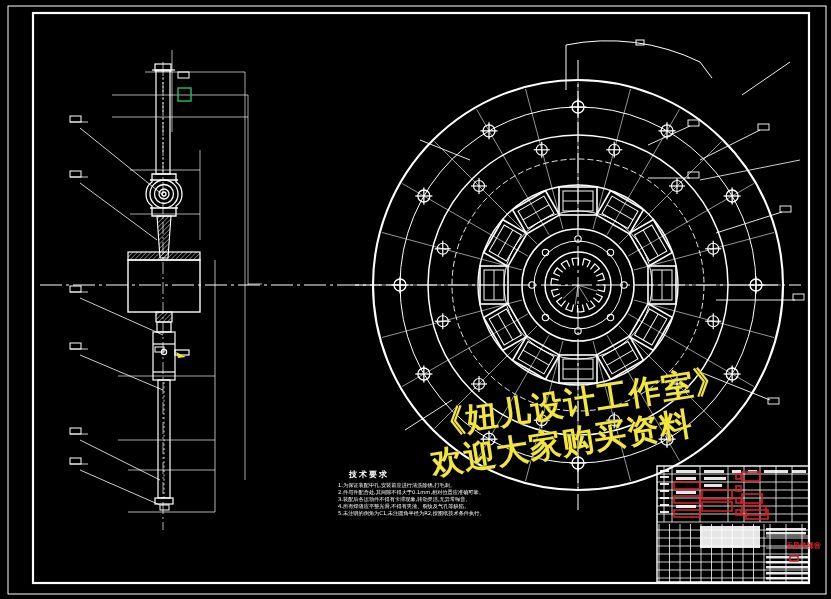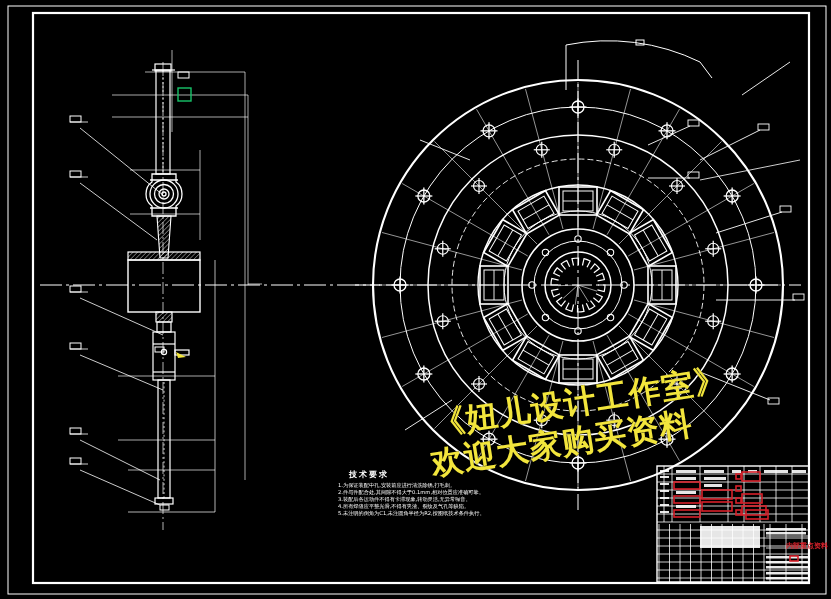--- a/index.html
+++ b/index.html
@@ -515,14 +515,14 @@
   <div class="tr-title">技术要求</div>
   <div class="tr-line" style="left:338px;top:483px;">1.为保证装配中孔,安装前应进行清洗除锈,打毛刺。</div>
   <div class="tr-line" style="left:338px;top:490px;">2.件与件配合处,其间隙不得大于0.1mm,相对位置应准确可靠。</div>
   <div class="tr-line" style="left:338px;top:497px;">3.装配后各运动件不得有卡滞现象,转动灵活,无异常噪音。</div>
   <div class="tr-line" style="left:338px;top:504px;">4.所有焊缝应平整光滑,不得有夹渣、裂纹及气孔等缺陷。</div>
   <div class="tr-line" style="left:338px;top:511px;">5.未注明的倒角为C1,未注圆角半径为R2,按图纸技术条件执行。</div>
 
   <div class="wm" id="wm1">《妞儿设计工作室》</div>
   <div class="wm" id="wm2">欢迎大家购买资料</div>
 
-  <div class="tbstamp">内部重点资料</div>
+  <div class="tbstamp">无异常噪音</div>
 </div>
 
 </body></html>

